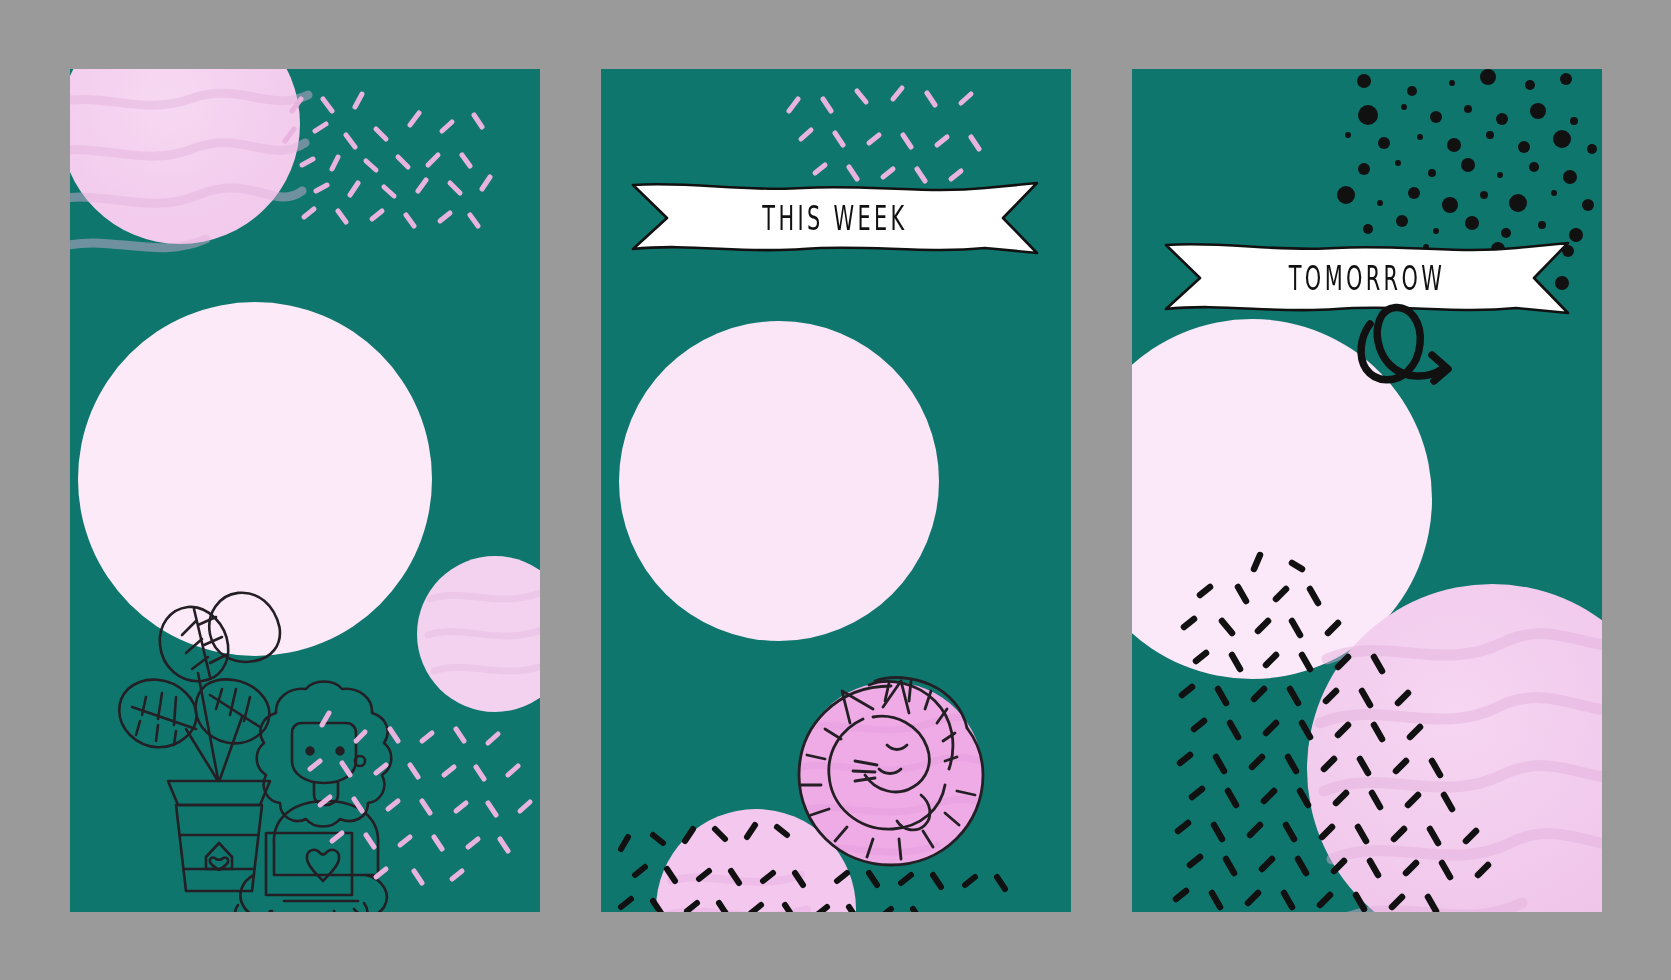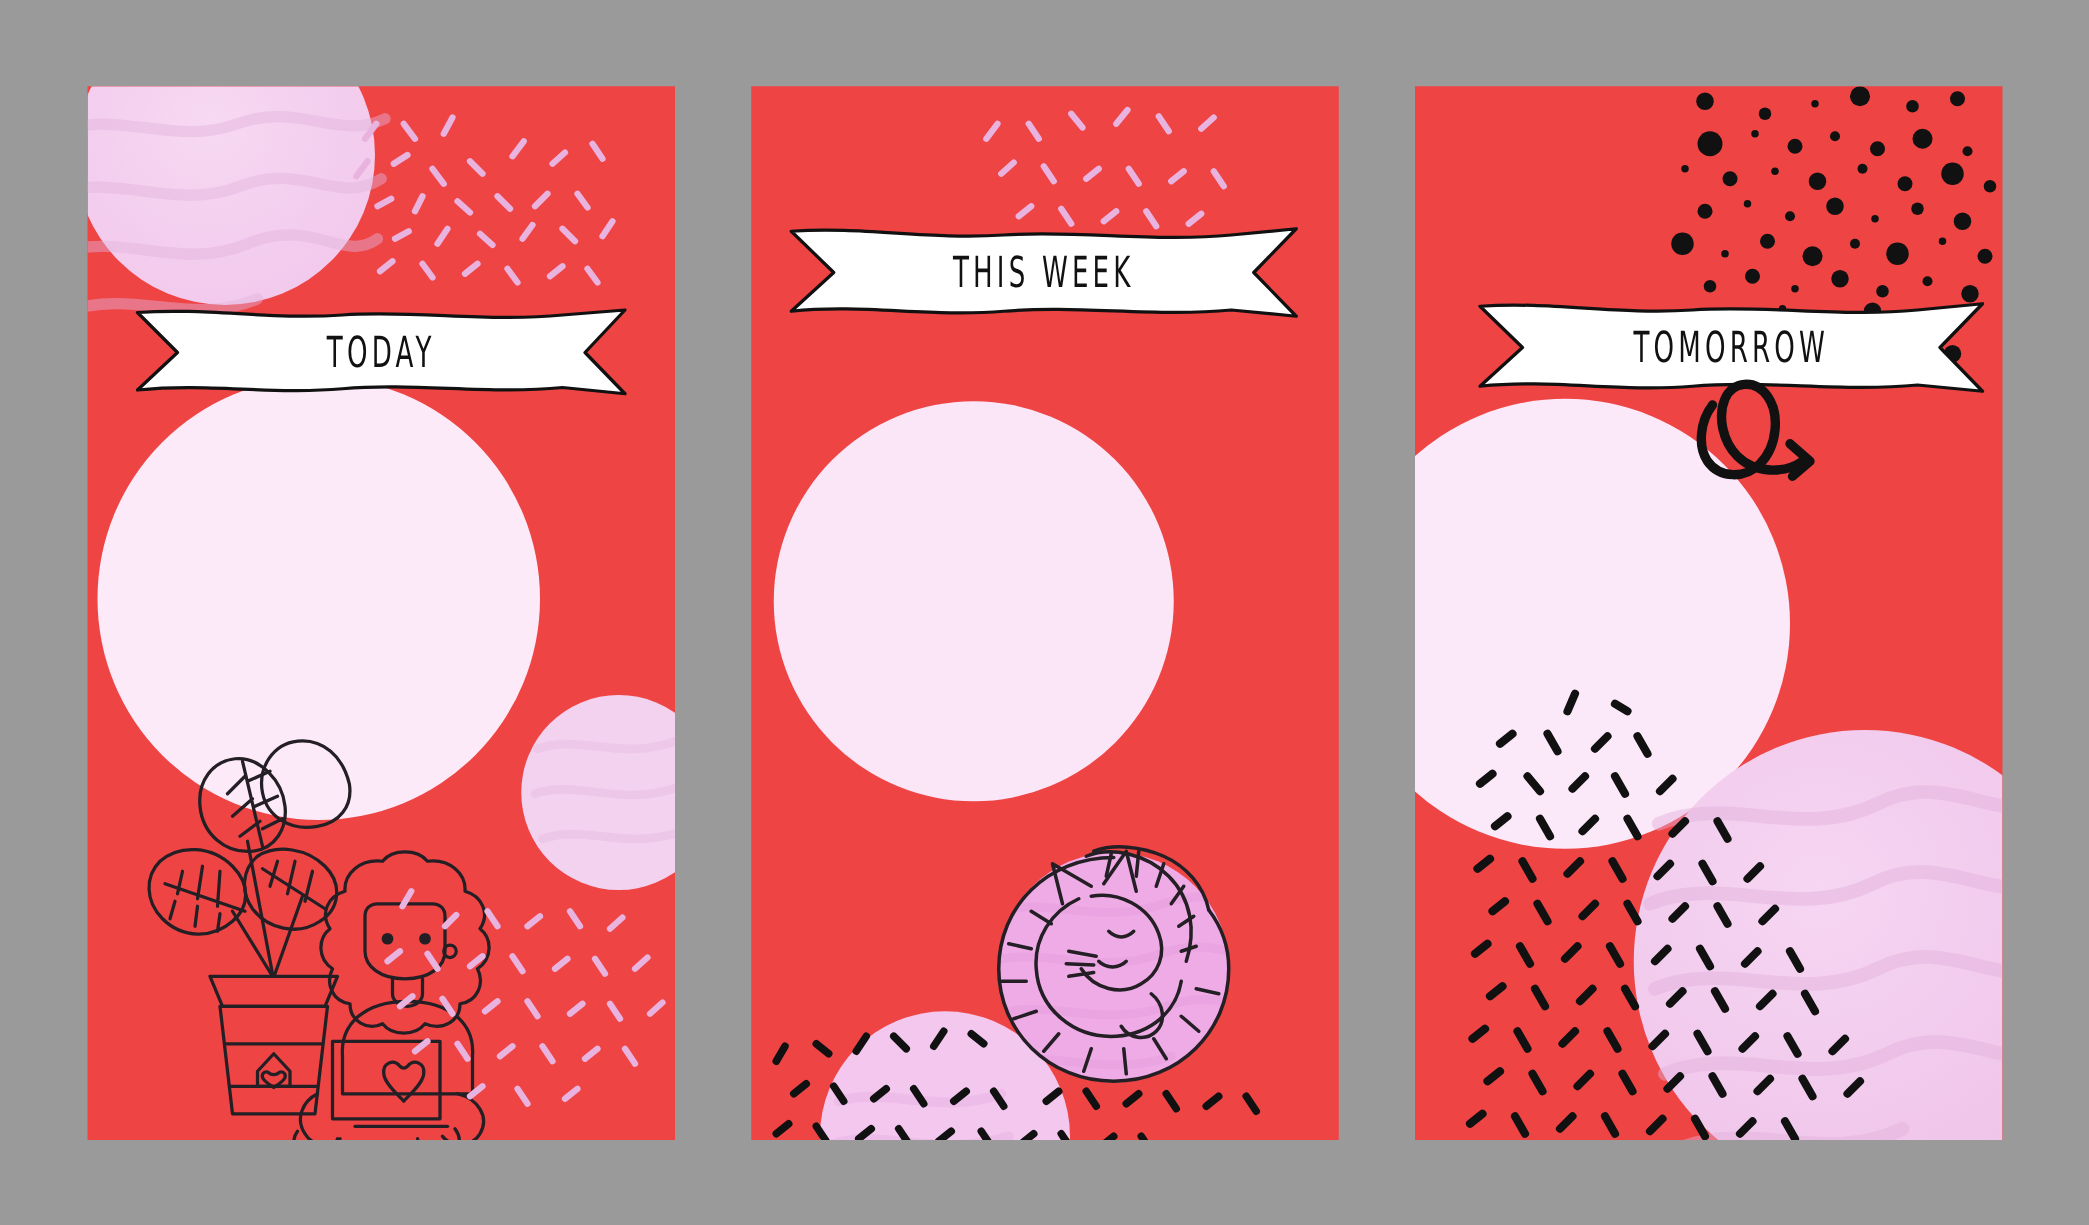--- a/index.html
+++ b/index.html
@@ -15,21 +15,21 @@
     display: flex;
     align-items: center;
     justify-content: center;
     gap: 61px;
   }
 
   .card {
     position: relative;
     width: 470px;
     height: 843px;
-    background: #ef4444;
+    background: #0f766e;
     overflow: hidden;
     flex: 0 0 auto;
   }
 
   .layer { position: absolute; inset: 0; }
   .layer svg { display: block; width: 100%; height: 100%; }
 
   
   .ribbon {
     position: absolute;
@@ -49,21 +49,21 @@
     white-space: nowrap;
     pointer-events: none;
   }
 
   #card-today .ribbon { left: 36px; top: 175px; width: 398px; height: 75px; }
   #card-today .rb-text { font-size: 29px; }
 
   #card-week .ribbon { left: 28px; top: 110px; width: 412px; height: 78px; }
   #card-week .rb-text { font-size: 29px; }
 
-  #card-tomorrow .ribbon { left: 48px; top: 170px; width: 410px; height: 78px; }
+  #card-tomorrow .ribbon { left: 30px; top: 170px; width: 410px; height: 78px; }
   #card-tomorrow .rb-text { font-size: 29px; }
 
   
   .brush-banner {
     position: absolute;
     left: 164px; top: 207px;
     width: 300px; height: 64px;
   }
   .brush-banner .bb-text {
     position: absolute; inset: 0;
@@ -162,28 +162,20 @@
           <line x1="234" y1="148" x2="244" y2="140"></line>
           <line x1="268" y1="142" x2="276" y2="153"></line>
           <line x1="302" y1="150" x2="312" y2="142"></line>
           <line x1="336" y1="146" x2="344" y2="157"></line>
           <line x1="370" y1="152" x2="380" y2="144"></line>
           <line x1="400" y1="146" x2="408" y2="157"></line>
         </g>
       </svg>
     </div>
 
-    <div class="ribbon">
-      <svg viewBox="0 0 398 75" preserveAspectRatio="none">
-        <path d="M4 6 C 60 2, 110 12, 168 8 C 226 4, 286 14, 344 8 L 394 4
-                 L 362 38 L 394 71 L 344 66 C 286 72, 226 62, 168 67
-                 C 110 72, 60 62, 4 68 L 36 38 Z" fill="#ffffff" stroke="#111111" stroke-width="2.6" stroke-linejoin="round" stroke-linecap="round"></path>
-      </svg>
-      <span class="rb-text">TODAY</span>
-    </div>
 
     <div class="layer">
       <svg viewBox="0 0 470 843">
         <g fill="none" stroke="#231f24" stroke-width="2.6" stroke-linecap="round" stroke-linejoin="round">
 
           <path d="M118 538 C 100 540, 88 556, 90 576 C 92 598, 110 614, 132 612 C 150 610, 160 594, 158 576 C 156 556, 138 536, 118 538 Z"></path>
           <path d="M124 540 L 140 608 M126 552 L 112 566 M132 570 L 116 584 M138 588 L 122 600 M128 556 L 146 548 M134 576 L 152 568 M140 594 L 156 586"></path>
           <path d="M172 572 C 160 552, 140 544, 122 552 C 104 560, 98 582, 108 600 C 118 618, 140 622, 158 612 C 174 604, 180 588, 172 572 Z" transform="translate(36,-24) rotate(18 140 582)"></path>
           <path d="M58 620 C 46 632, 46 652, 60 666 C 76 682, 100 682, 116 668 C 130 656, 130 638, 116 624 C 100 608, 74 606, 58 620 Z"></path>
           <path d="M62 638 L 126 660 M76 628 L 72 646 M92 624 L 88 650 M106 628 L 104 656 M70 652 L 66 666 M88 656 L 86 672 M106 662 L 104 676"></path>

